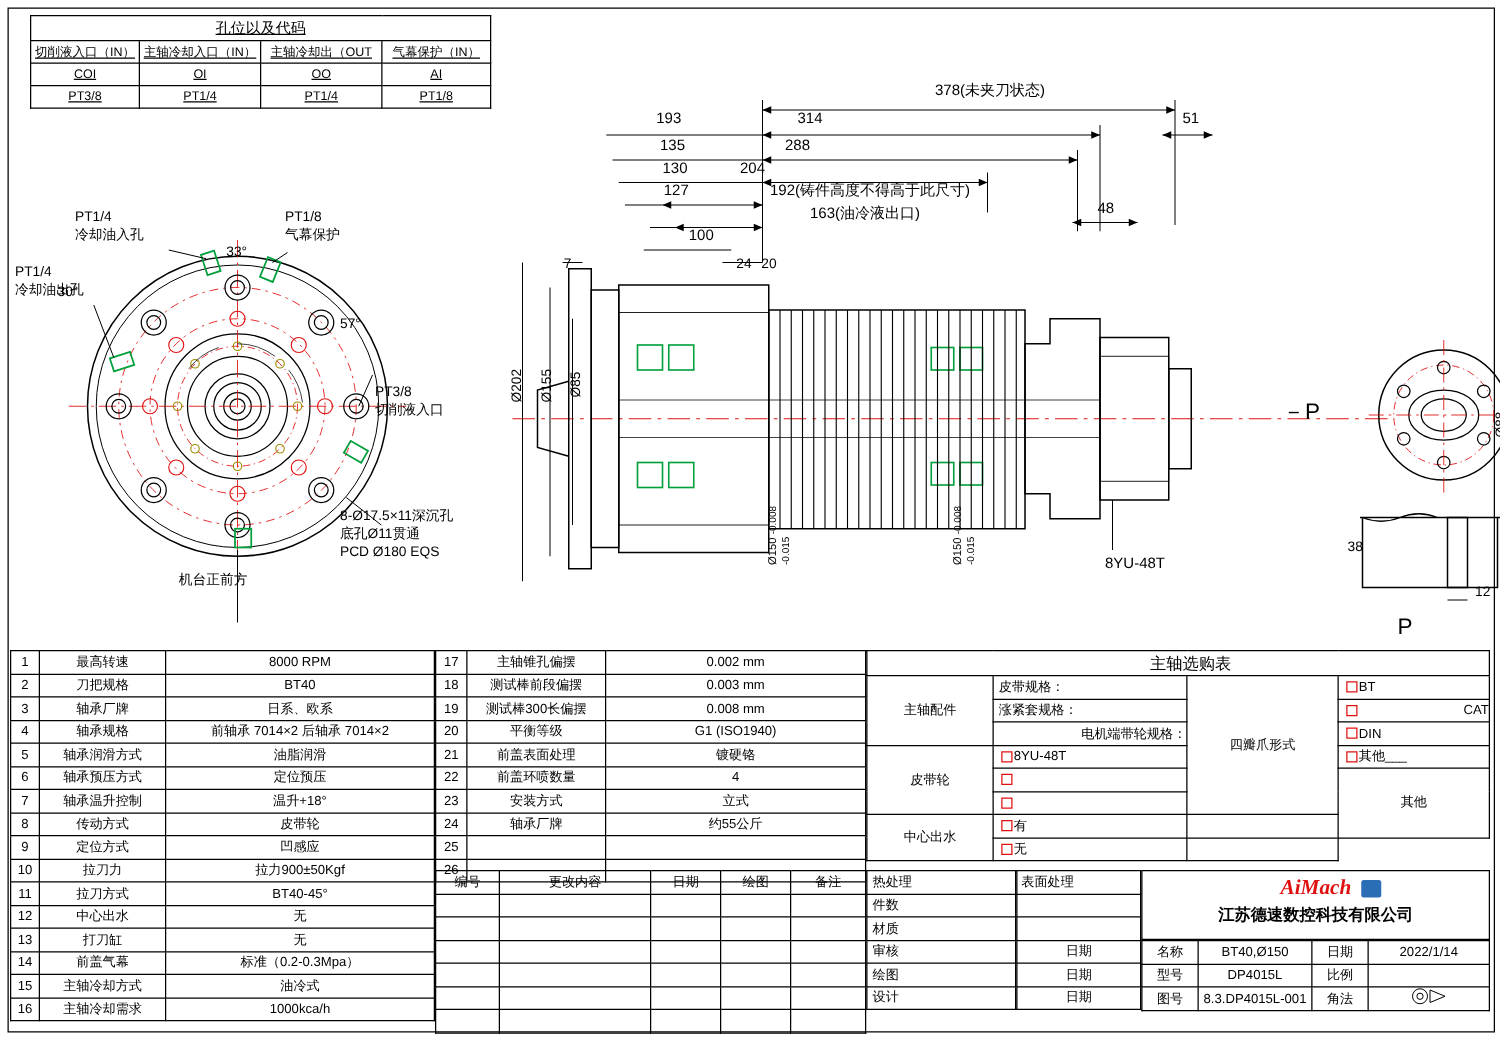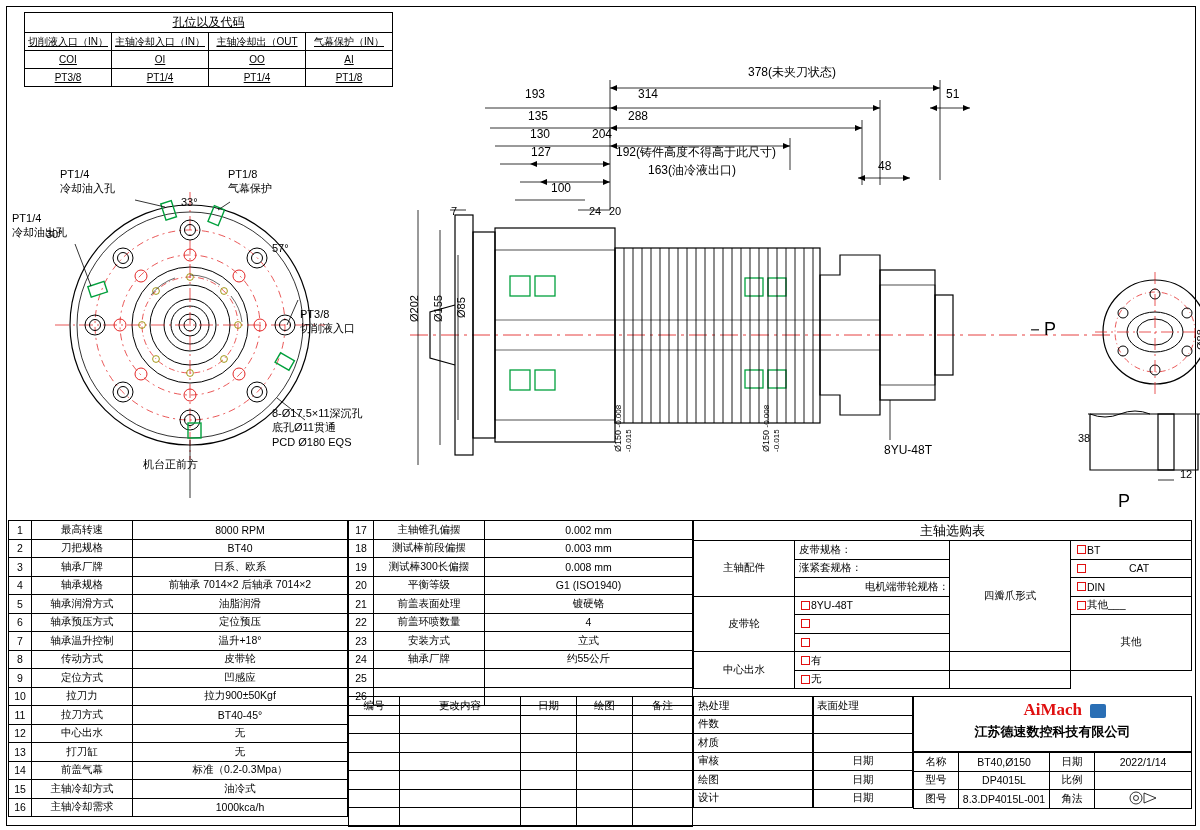--- a/index.html
+++ b/index.html
@@ -138,21 +138,21 @@
   </svg>
 
   <div class="txt" style="left:60px;top:168px;line-height:1.25;">PT1/4<br>冷却油入孔</div>
   <div class="txt" style="left:228px;top:168px;line-height:1.25;">PT1/8<br>气幕保护</div>
   <div class="txt" style="left:12px;top:212px;line-height:1.25;">PT1/4<br>冷却油出孔</div>
   <div class="txt" style="left:300px;top:308px;line-height:1.25;">PT3/8<br>切削液入口</div>
   <div class="txt" style="left:272px;top:406px;line-height:1.3;">8-Ø17.5×11深沉孔<br>底孔Ø11贯通<br>PCD Ø180 EQS</div>
   <div class="txt" style="left:143px;top:458px;">机台正前方</div>
   <div class="txt" style="left:181px;top:196px;">33°</div>
   <div class="txt" style="left:46px;top:228px;">30°</div>
-  <div class="txt" style="left:272px;top:242px;">57°</div>
+  <div class="txt" style="left:272px;top:253px;">57°</div>
 
   <svg width="720" height="420" style="left:410px;top:80px;">
 
     <line x1="0" y1="255" x2="700" y2="255" stroke="#e01010" stroke-width="0.8" stroke-dasharray="18,5,3,5"></line>
 
     <rect x="45" y="135" width="18" height="240" fill="none" stroke="#000" stroke-width="1.2"></rect>
     <rect x="63" y="152" width="22" height="206" fill="none" stroke="#000" stroke-width="1.2"></rect>
 
     <rect x="85" y="148" width="120" height="214" fill="none" stroke="#000" stroke-width="1.2"></rect>
     <rect x="85" y="170" width="120" height="170" fill="none" stroke="#000" stroke-width="0.7"></rect>
@@ -526,21 +526,21 @@
             <td colspan="4" style="height:19px;font-size:13px;padding-left:20px;">主轴选购表</td>
           </tr>
       <tr>
         <td rowspan="3" style="width:100px">主轴配件</td>
         <td style="width:150px;text-align:left;padding-left:4px;">皮带规格：</td>
         <td rowspan="6" style="width:120px">四瓣爪形式</td>
         <td style="text-align:left;padding-left:16px;position:relative;"><span class="redbox" style="left:6px;top:4px;width:9px;height:9px;"></span><span>BT</span></td>
       </tr>
       <tr>
         <td style="text-align:left;padding-left:4px;">涨紧套规格：</td>
-        <td style="text-align:center;padding-left:16px;position:relative;"><span class="redbox" style="left:6px;top:4px;width:9px;height:9px;"></span><span>CAT</span></td>
+        <td style="text-align:right;padding-left:16px;position:relative;"><span class="redbox" style="left:6px;top:4px;width:9px;height:9px;"></span><span>CAT</span></td>
       </tr>
       <tr>
         <td style="text-align:right;padding-left:4px;">电机端带轮规格：</td>
         <td style="text-align:left;padding-left:16px;position:relative;"><span class="redbox" style="left:6px;top:4px;width:9px;height:9px;"></span><span>DIN</span></td>
       </tr>
       <tr>
         <td rowspan="3">皮带轮</td>
         <td style="text-align:left;padding-left:16px;position:relative;"><span class="redbox" style="left:6px;top:4px;width:9px;height:9px;"></span><span>8YU-48T</span></td>
         <td style="text-align:left;padding-left:16px;position:relative;"><span class="redbox" style="left:6px;top:4px;width:9px;height:9px;"></span><span>其他___</span></td>
       </tr>
@@ -608,21 +608,21 @@
             <td class="tiny">日期</td>
           </tr>
       <tr>
             <td class="tiny">日期</td>
           </tr>
     </tbody>
       </table>
 
     <div style="position:absolute;left:905px;top:176px;width:279px;height:56px;border:1px solid #000;box-sizing:border-box;text-align:center;">
       <div style="margin-top:3px;">
-        <span style="font-size:17px;font-weight:bold;color:#e01010;font-family:'Liberation Serif',serif;margin-left:24px;">AiMach</span>
+        <span style="font-size:17px;font-style:italic;font-weight:bold;color:#e01010;font-family:'Liberation Serif',serif;margin-left:24px;">AiMach</span>
         <span style="display:inline-block;width:16px;height:14px;background:#2a6fb5;border-radius:2px;vertical-align:middle;margin-left:3px;"></span>
       </div>
       <div style="font-size:13px;font-weight:bold;margin-top:3px;">江苏德速数控科技有限公司</div>
     </div>
 
     <table style="position:absolute;left:905px;top:232px;width:279px;" class="bt">
       <tbody>
           <tr>
         <td style="width:44px">名称</td>
         <td style="width:90px">BT40,Ø150</td>

